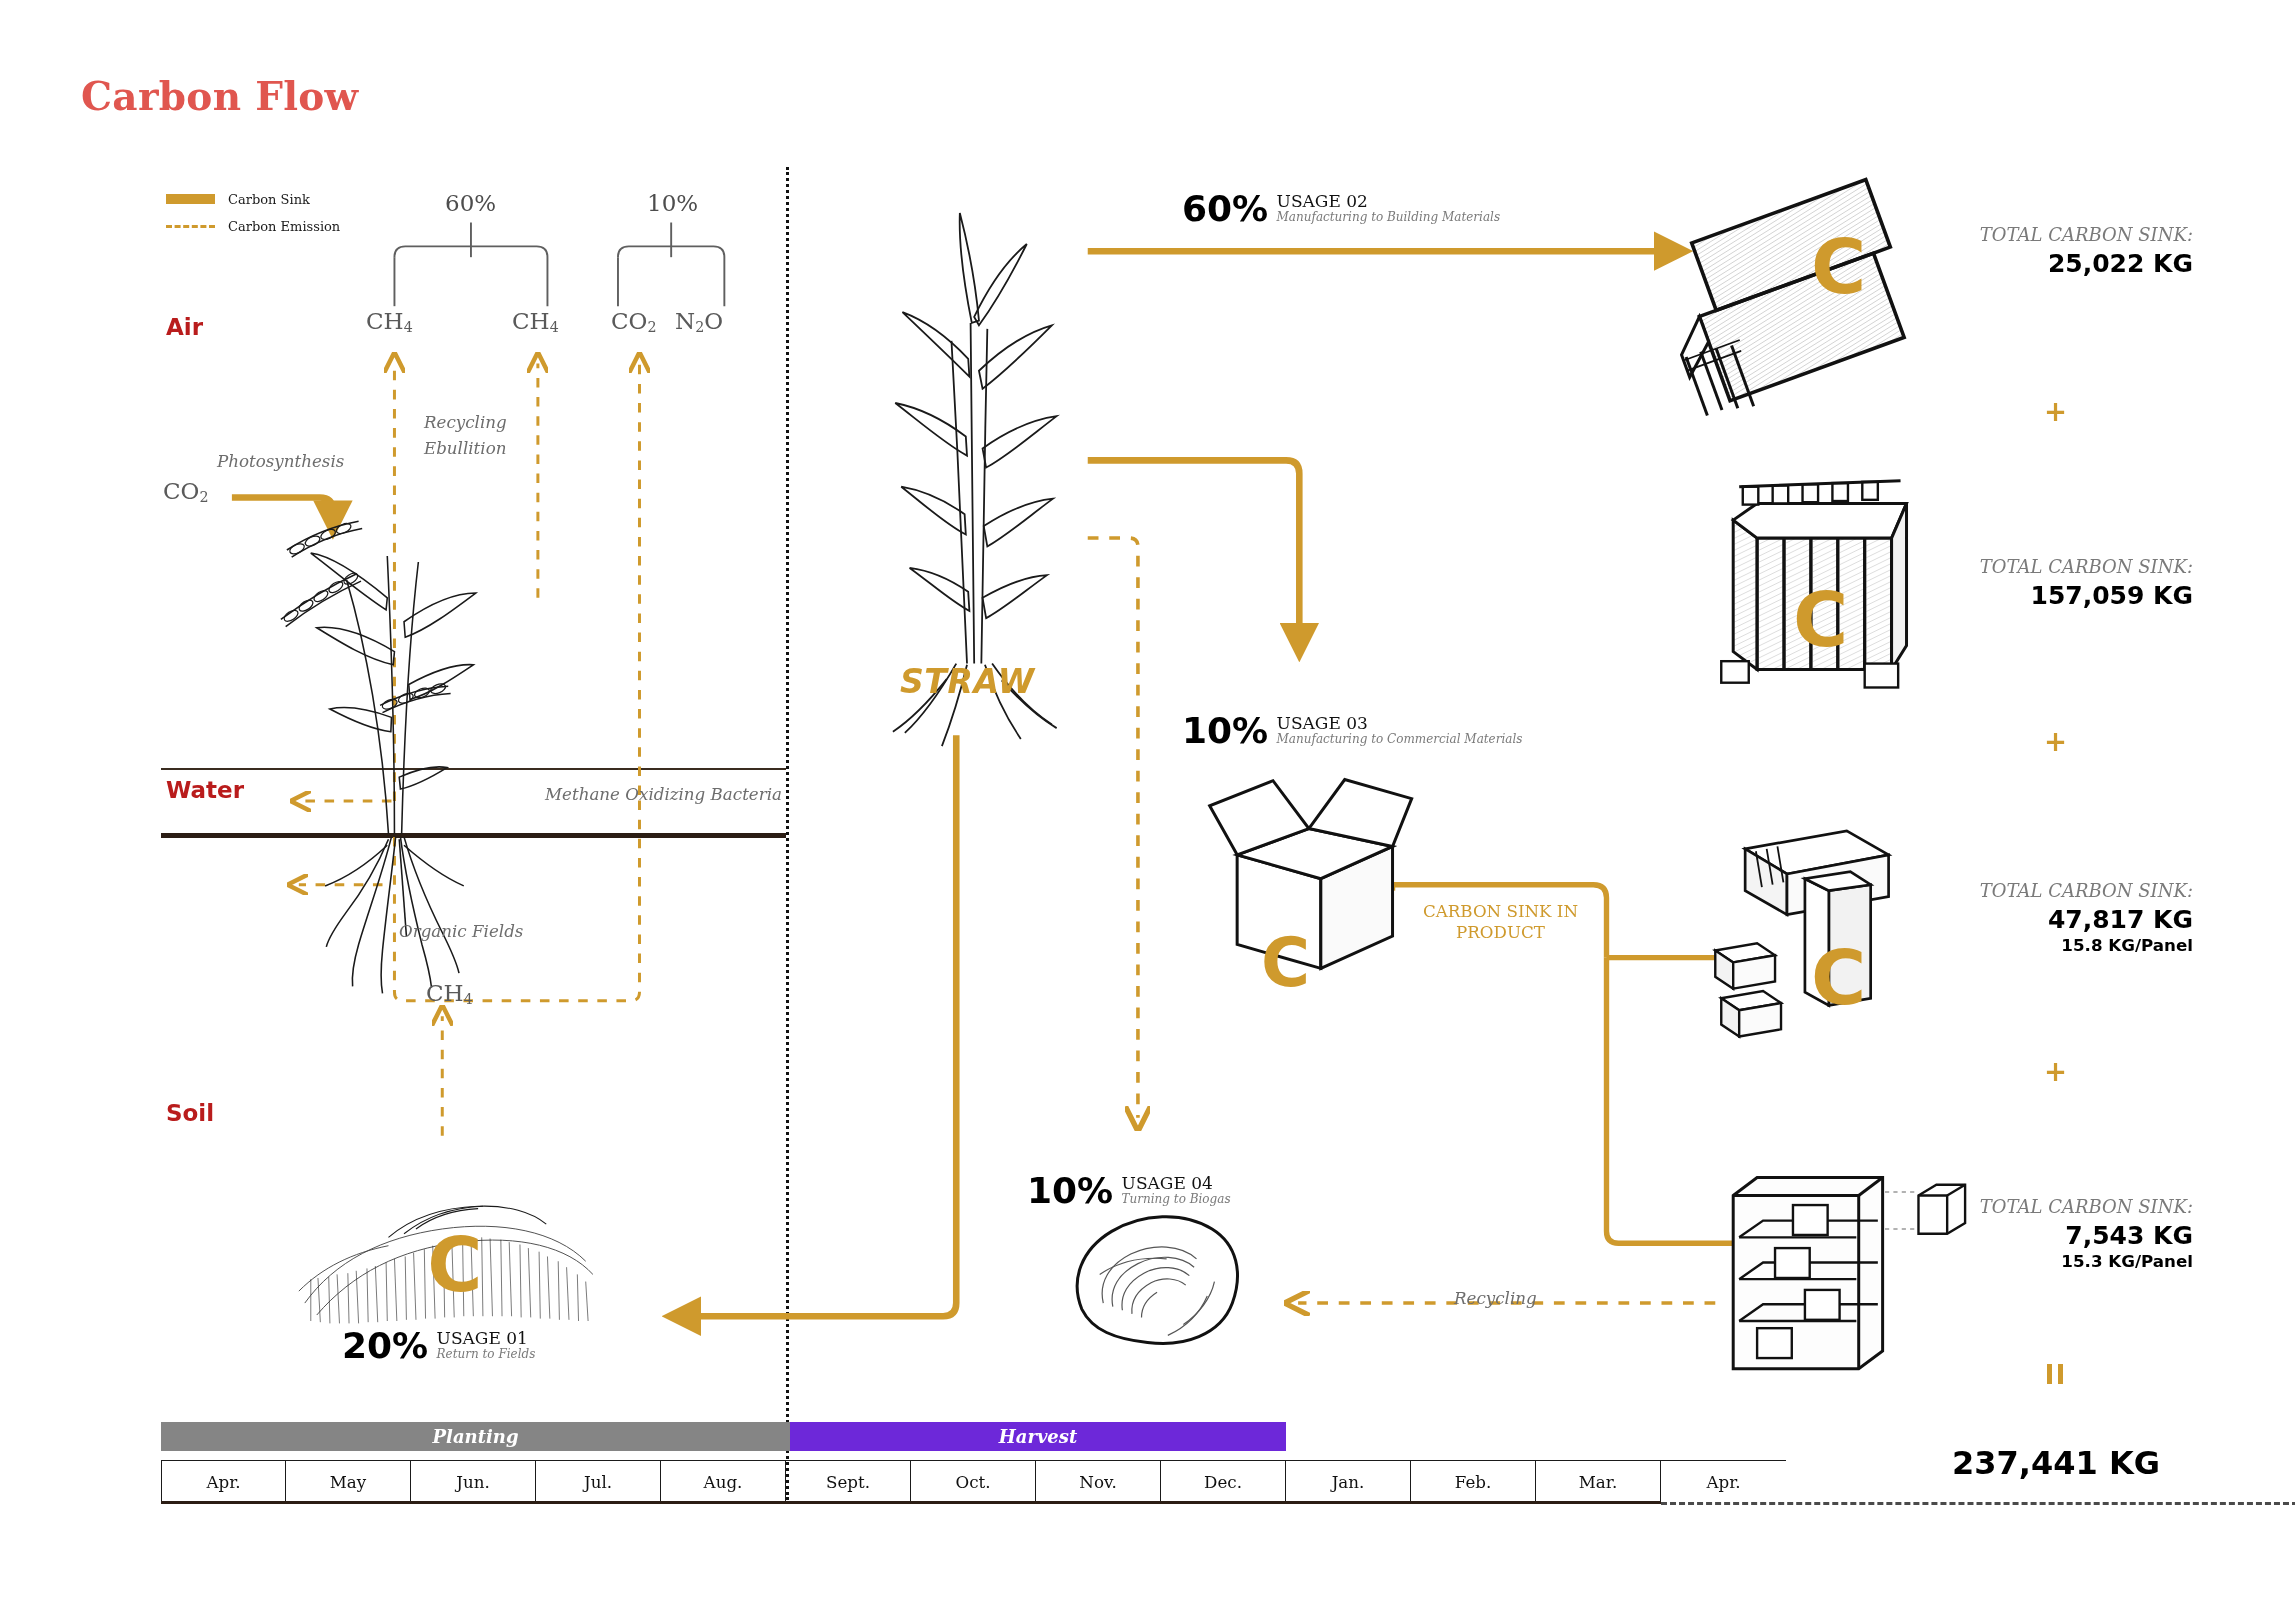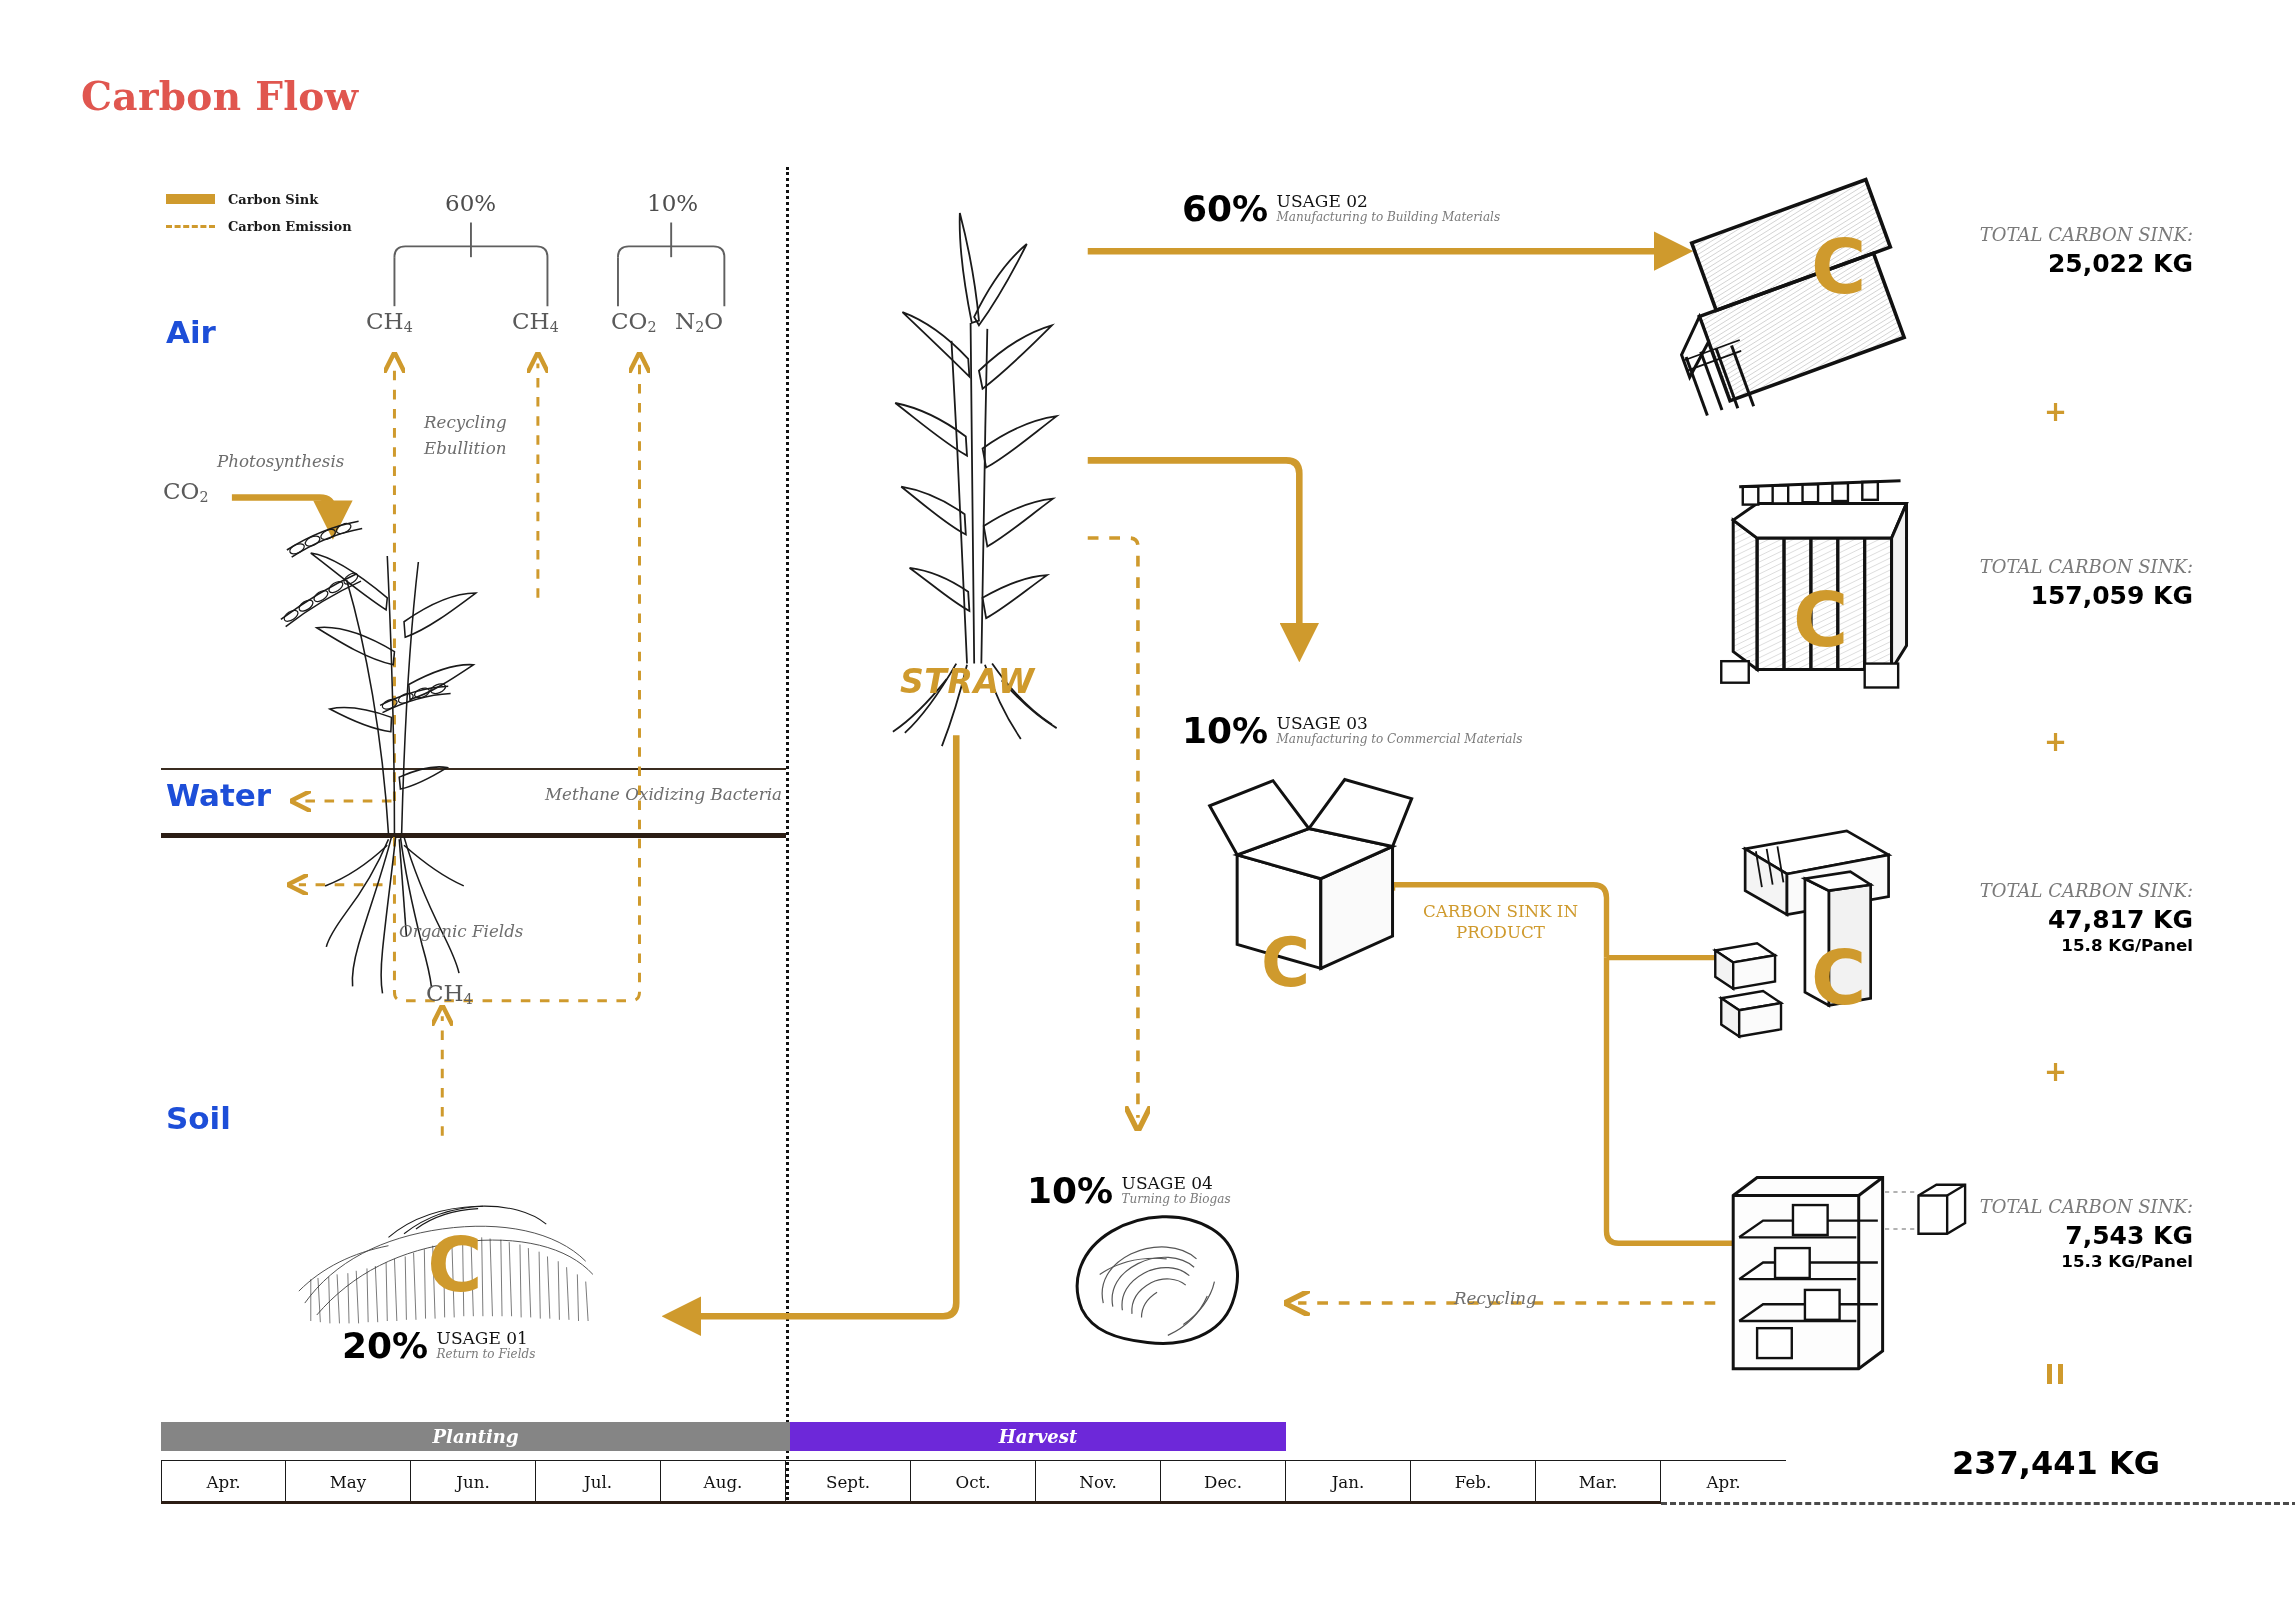--- a/index.html
+++ b/index.html
@@ -17,27 +17,27 @@
   }
 
   
   #legend { left: 166px; top: 190px; }
   .legend-row { display: flex; align-items: center; height: 18px; margin-bottom: 9.6px; }
   .legend-swatch-solid { width: 49px; height: 10.2px; background: #cf9a2d; }
   .legend-swatch-dashed { width: 49px; height: 0; border-top: 3px dashed #cf9a2d; }
   .legend-label {
     margin-left: 13px;
     font-family: "DejaVu Serif", "Liberation Serif", serif;
-    font-size: 13px; color: #1a1a1a; white-space: nowrap; font-weight: bold;
+    font-size: 13px; color: #1a1a1a; white-space: nowrap;
   }
 
   
   .layer-label {
     font-family: "DejaVu Sans", "Liberation Sans", sans-serif;
-    font-weight: 700; font-size: 31px; color: #1d4ed8;
+    font-weight: 700; font-size: 23px; color: #b91c1c;
   }
   #label-air   { left: 166px; top: 314px; }
   #label-water { left: 166px; top: 777px; }
   #label-soil  { left: 166px; top: 1100px; }
 
   
   .gas {
     font-family: "DejaVu Serif", "Liberation Serif", serif;
     font-size: 23px; color: #5a5a5a; white-space: nowrap;
   }

